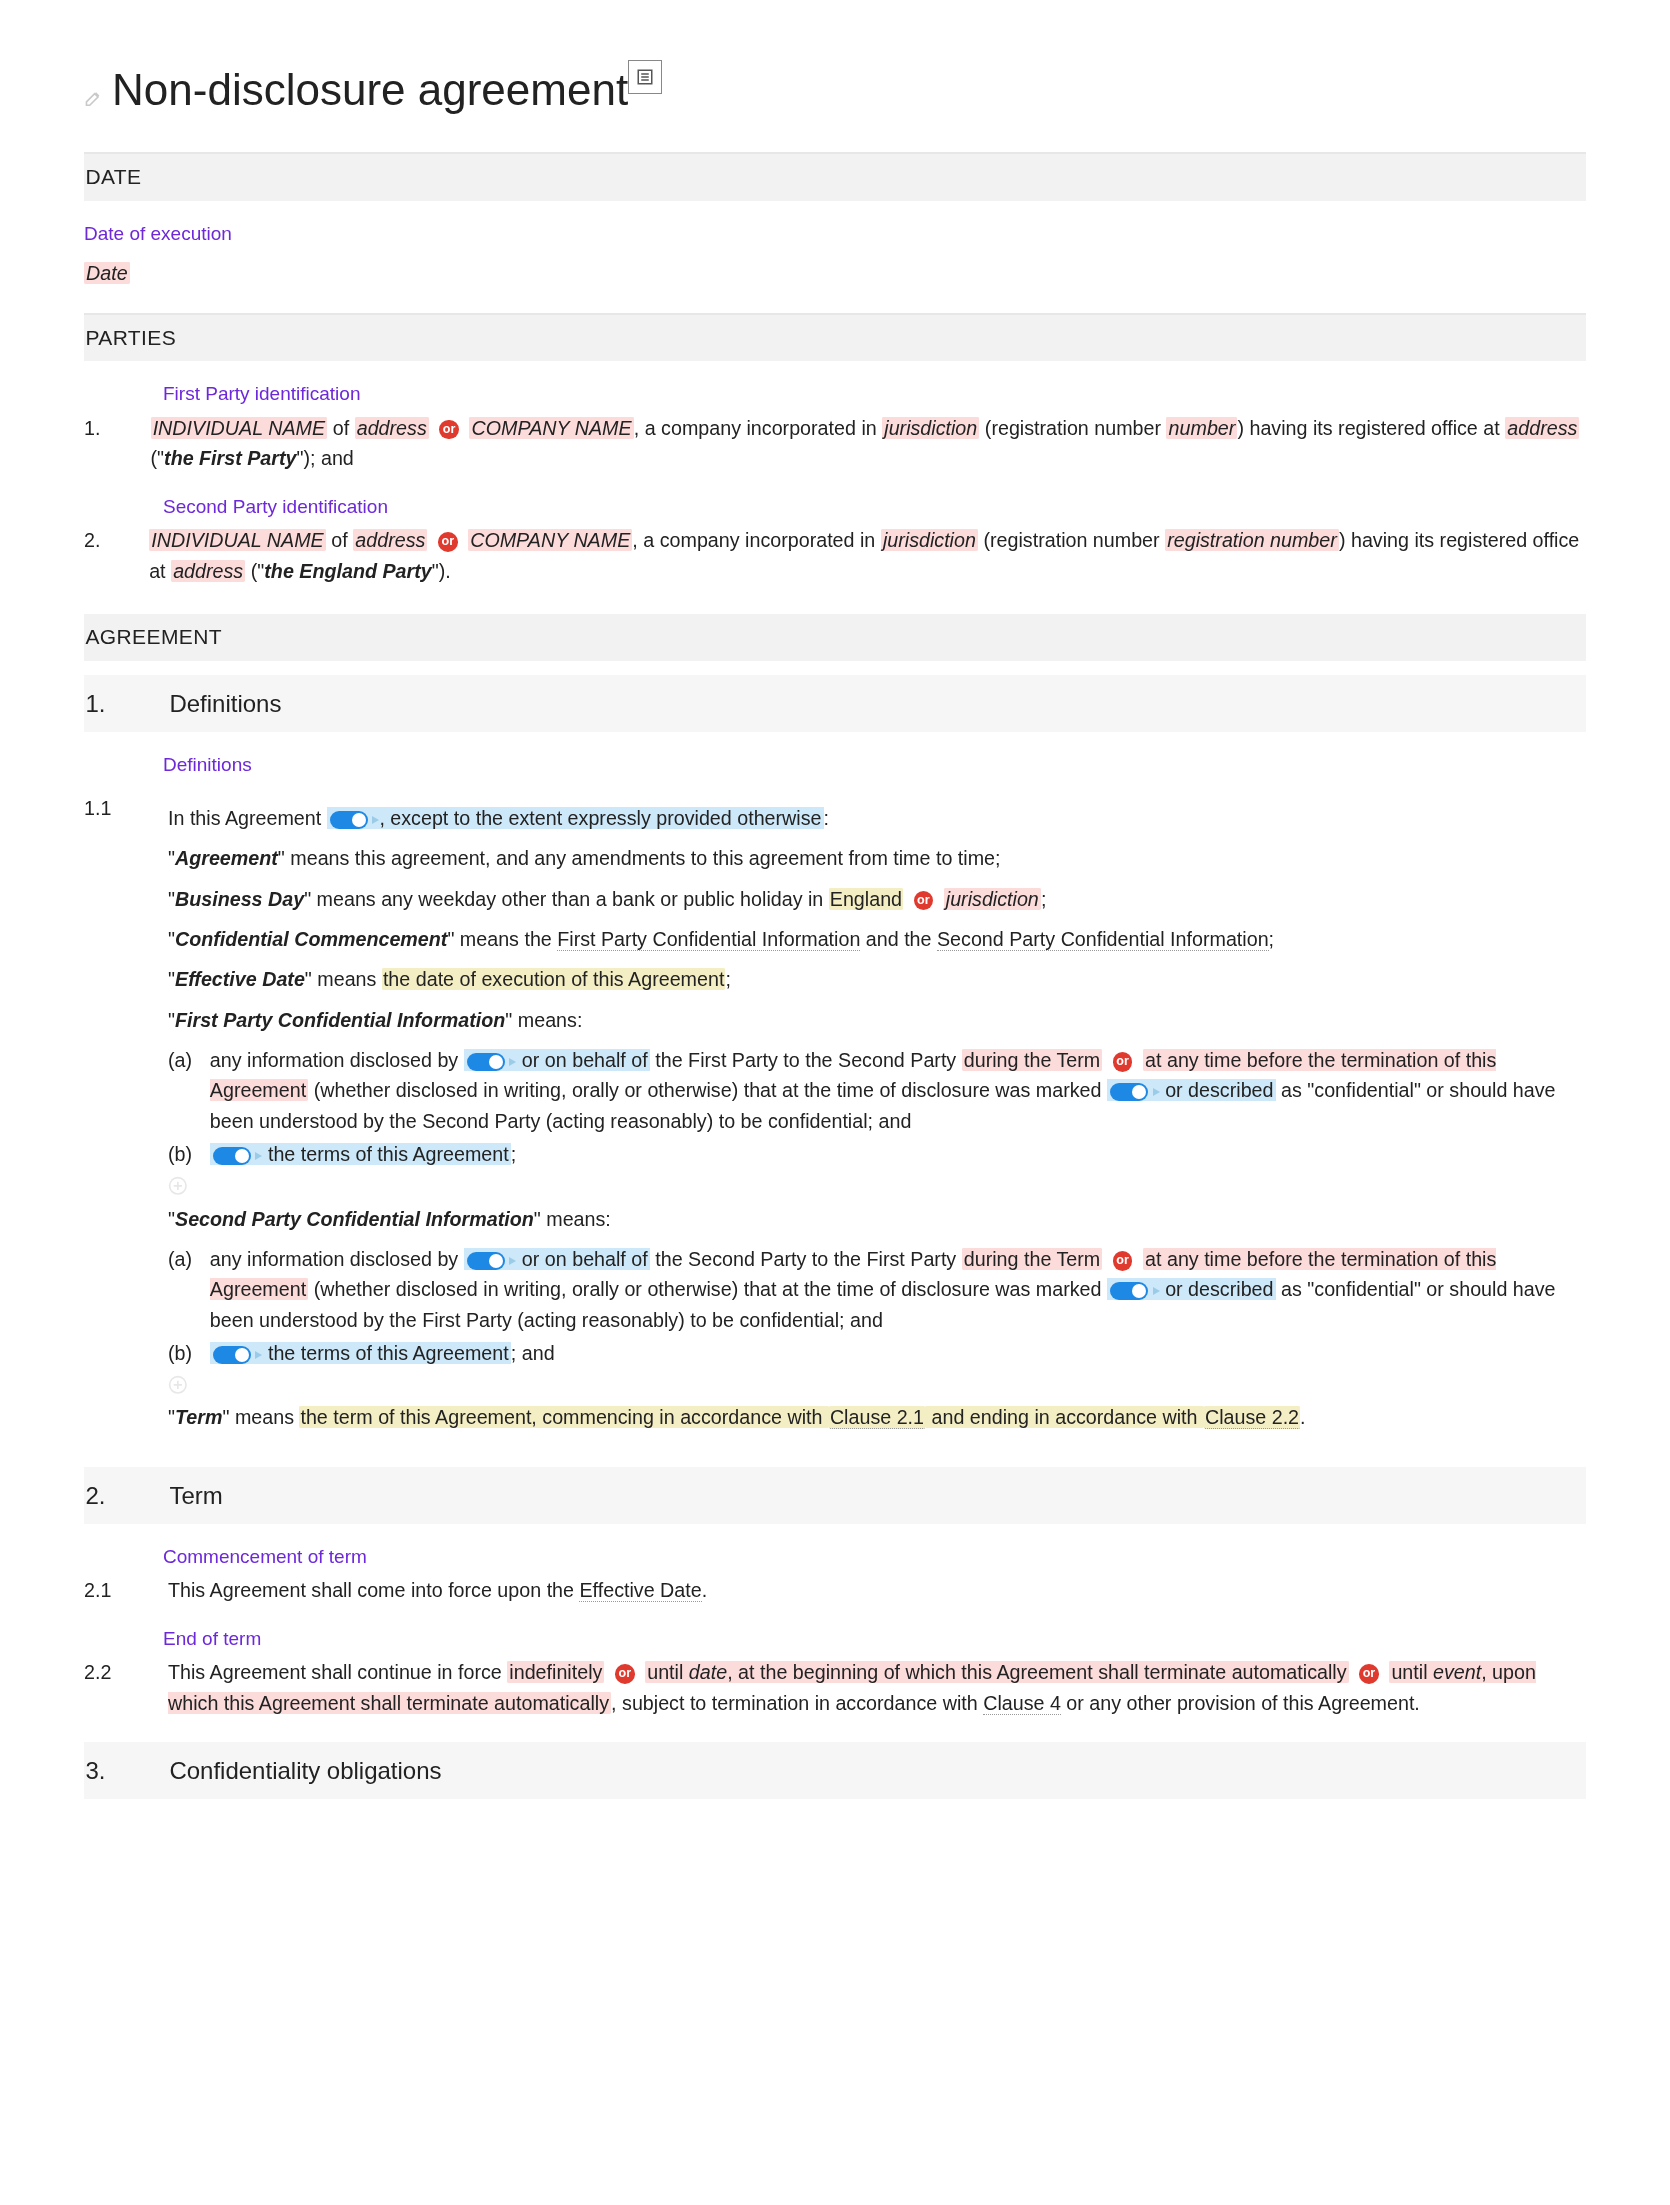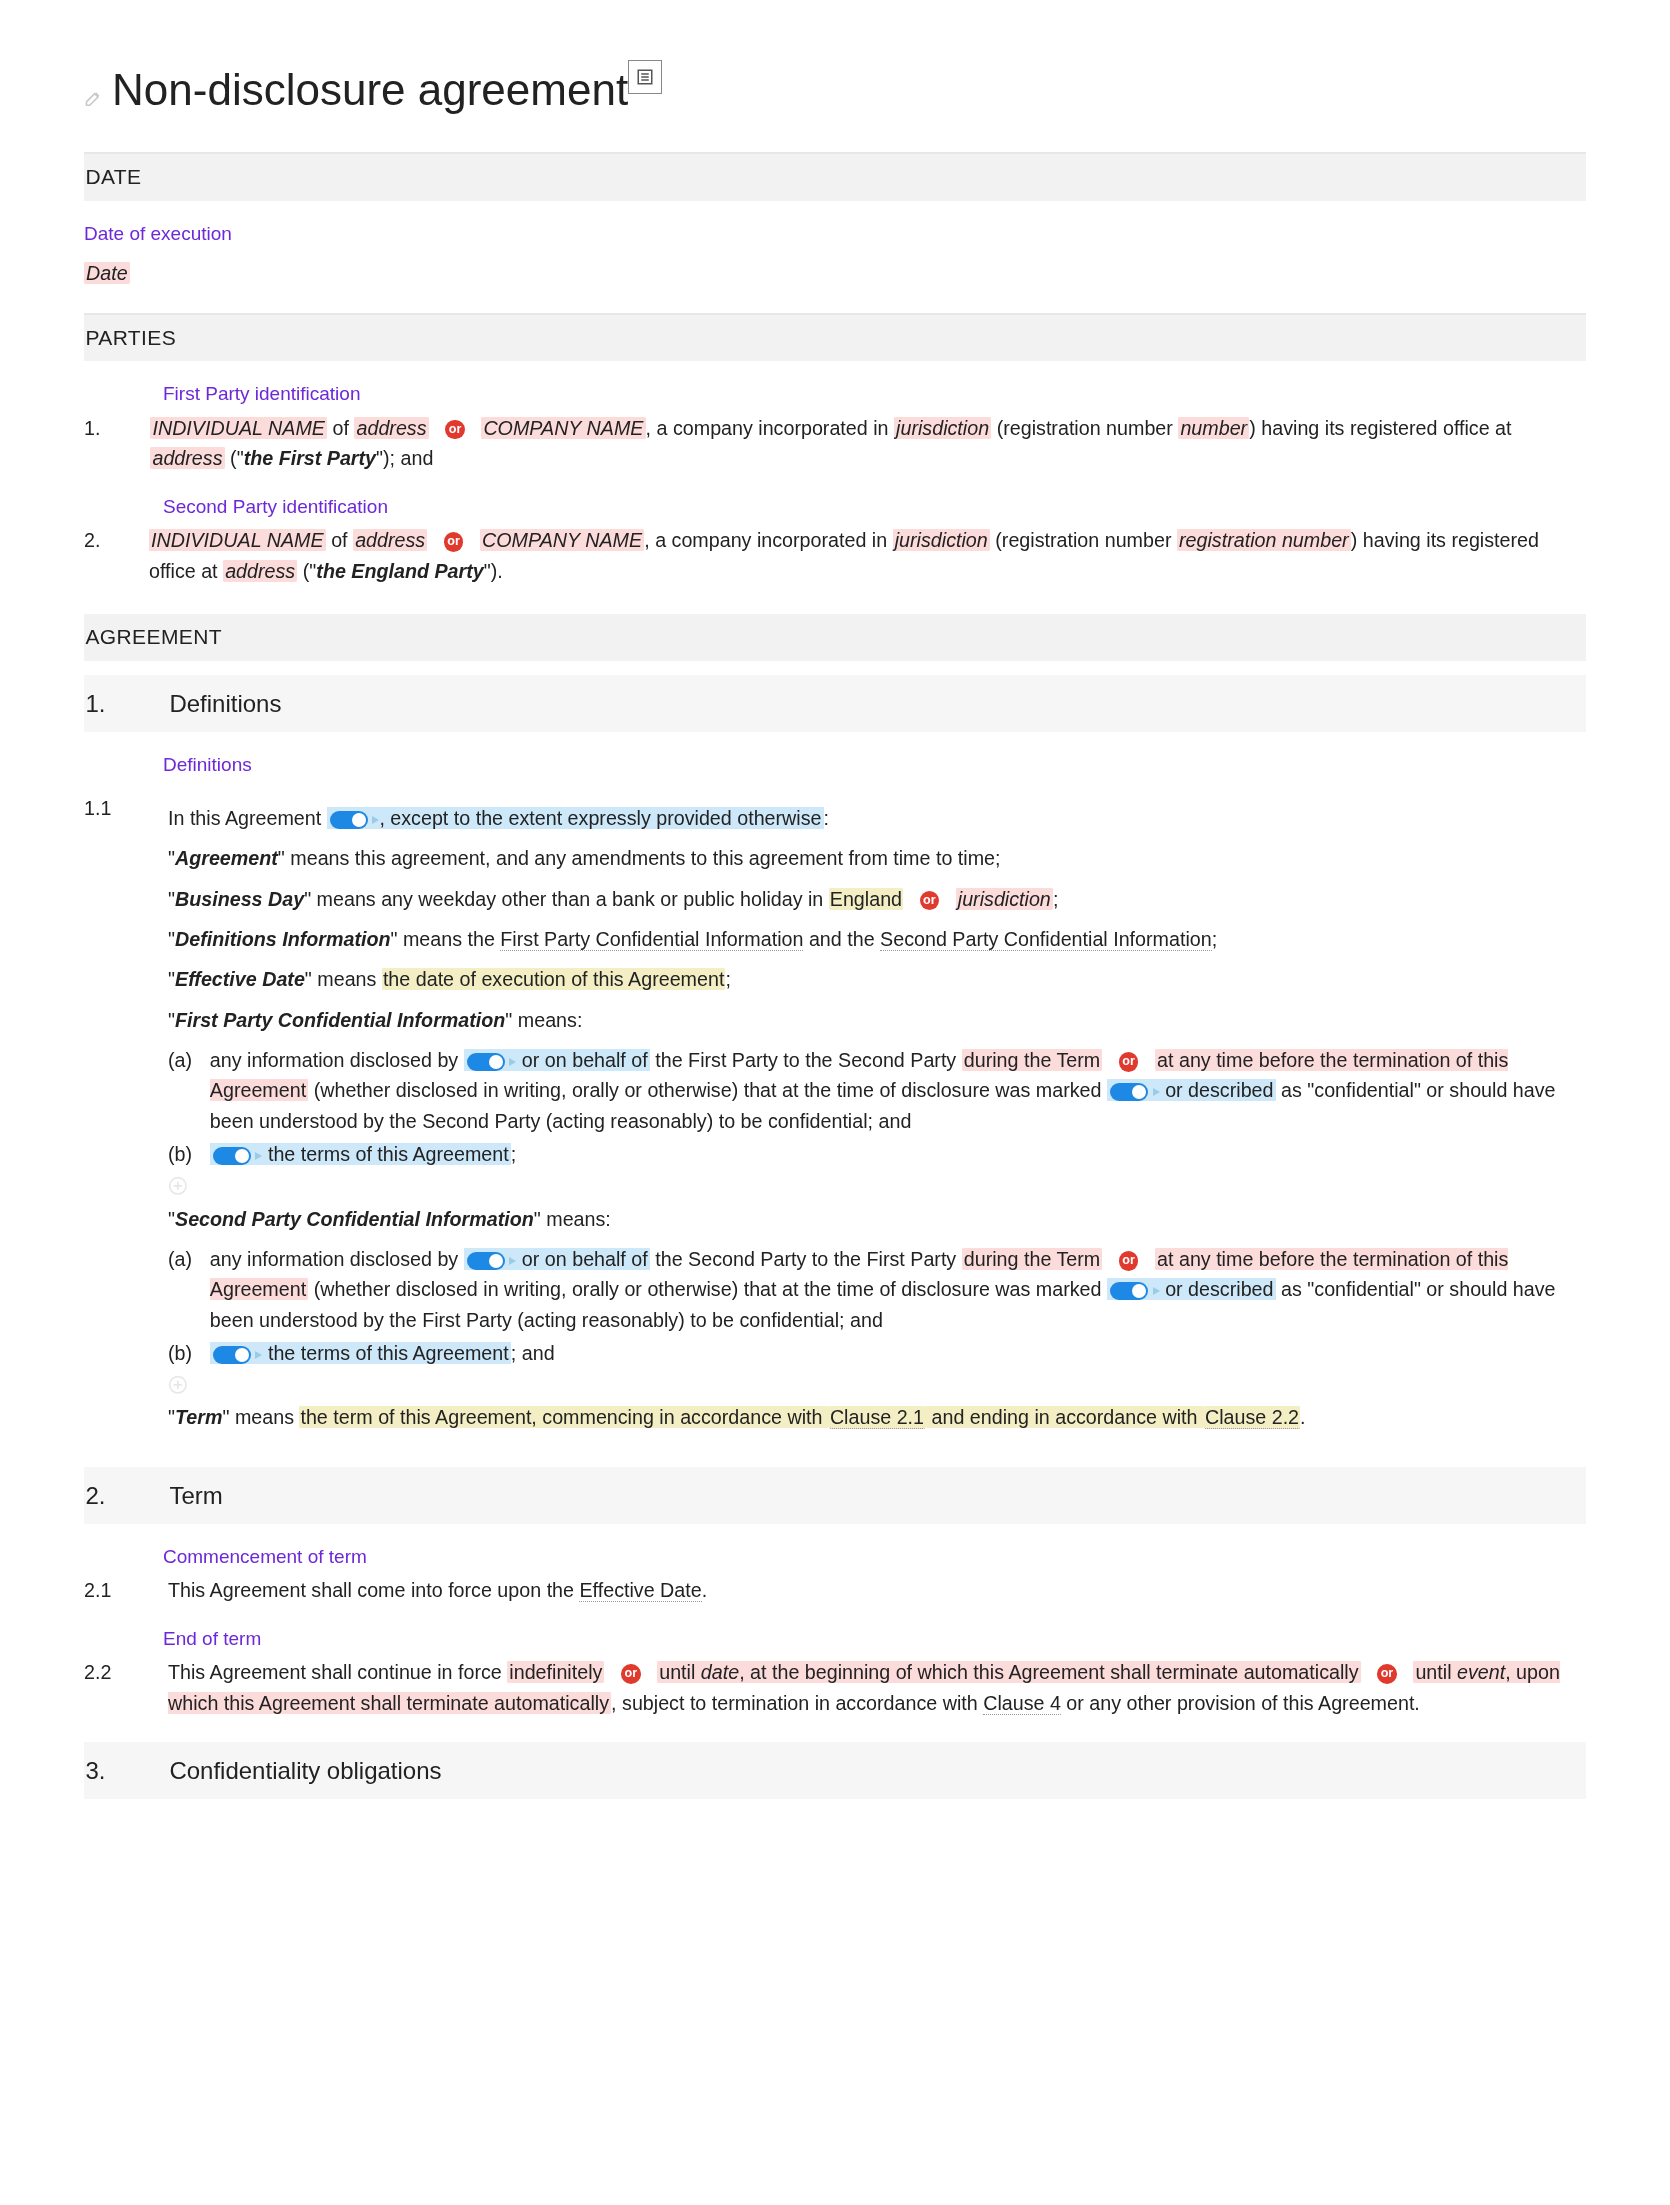--- a/index.html
+++ b/index.html
@@ -99,21 +99,21 @@
     align-items: center;
     justify-content: center;
     background: #e03a2f;
     color: #fff;
     font-size: 12.6px;
     font-weight: bold;
     border-radius: 50%;
     width: 19.7px;
     height: 19.7px;
     vertical-align: middle;
-    margin: 0 11px;
+    margin: 0 5px;
   }
   .toggle {
     display: inline-flex;
     align-items: center;
     width: 38px;
     height: 18px;
     background: #1e88e5;
     border-radius: 9.8px;
     position: relative;
     vertical-align: middle;
@@ -234,21 +234,21 @@
       <span class="field-blue"><span class="toggle"></span><span class="toggle-chevron"></span><span>, except to the extent expressly provided otherwise</span></span><span>:</span>
     </div>
 
     <div class="para">"<b><i>Agreement</i></b><span>" means this agreement, and any amendments to this agreement from time to time;</span></div>
 
     <div class="para">"<b><i>Business Day</i></b><span>" means any weekday other than a bank or public holiday in </span><span class="field-yellow no-underline">England</span>
       <span class="or-pill">or</span>
       <span class="field-pink">jurisdiction</span>;
     </div>
 
-    <div class="para">"<b><i>Definitions Information</i></b><span>" means the </span><span class="dotted-under">First Party Confidential Information</span><span> and the </span><span class="dotted-under">Second Party Confidential Information</span>;
+    <div class="para">"<b><i>Confidential Commencement</i></b><span>" means the </span><span class="dotted-under">First Party Confidential Information</span><span> and the </span><span class="dotted-under">Second Party Confidential Information</span>;
     </div>
 
     <div class="para">"<b><i>Effective Date</i></b><span>" means </span><span class="field-yellow no-underline">the date of execution of this Agreement</span>;
     </div>
 
     <div class="para">"<b><i>First Party Confidential Information</i></b><span>" means:</span></div>
     <div class="sub-item">
       <div class="letter">(a)</div>
       <div class="body">
         <span>any information disclosed by </span><span class="field-blue"><span class="toggle"></span><span class="toggle-chevron"></span> <span>or on behalf of</span></span><span> the First Party to the Second Party </span><span class="field-pink" style="font-style:normal">during the Term</span>

